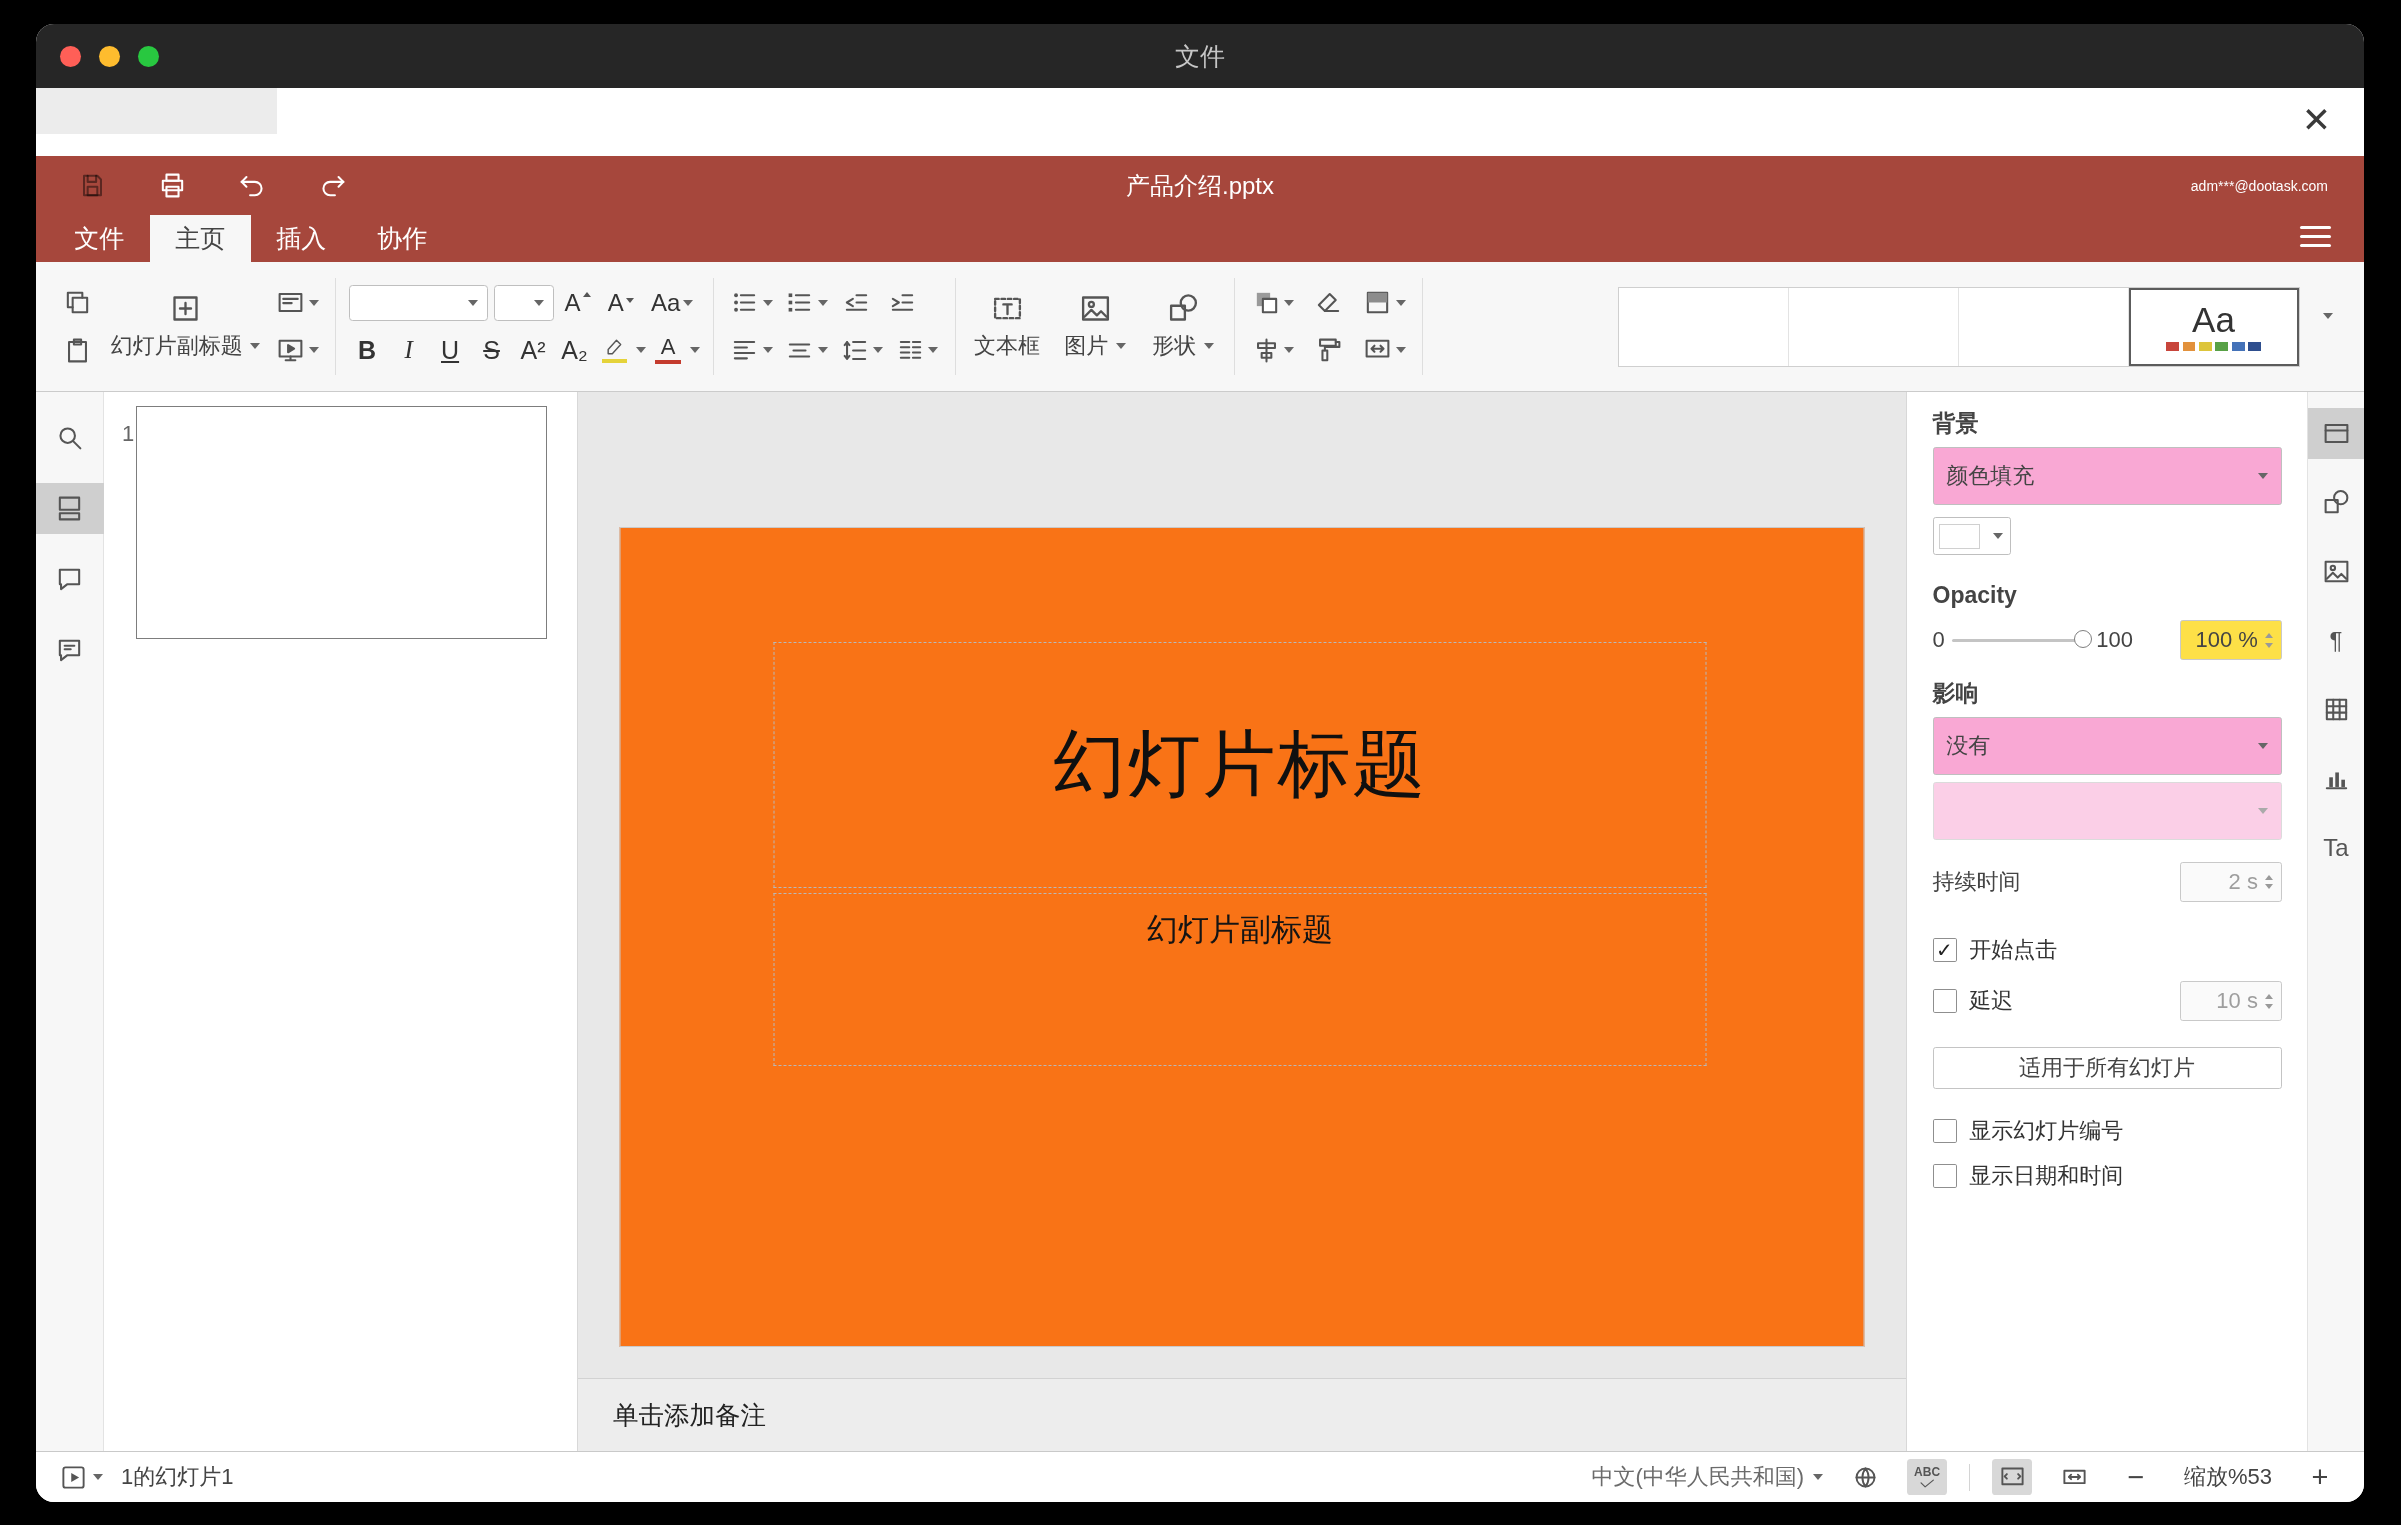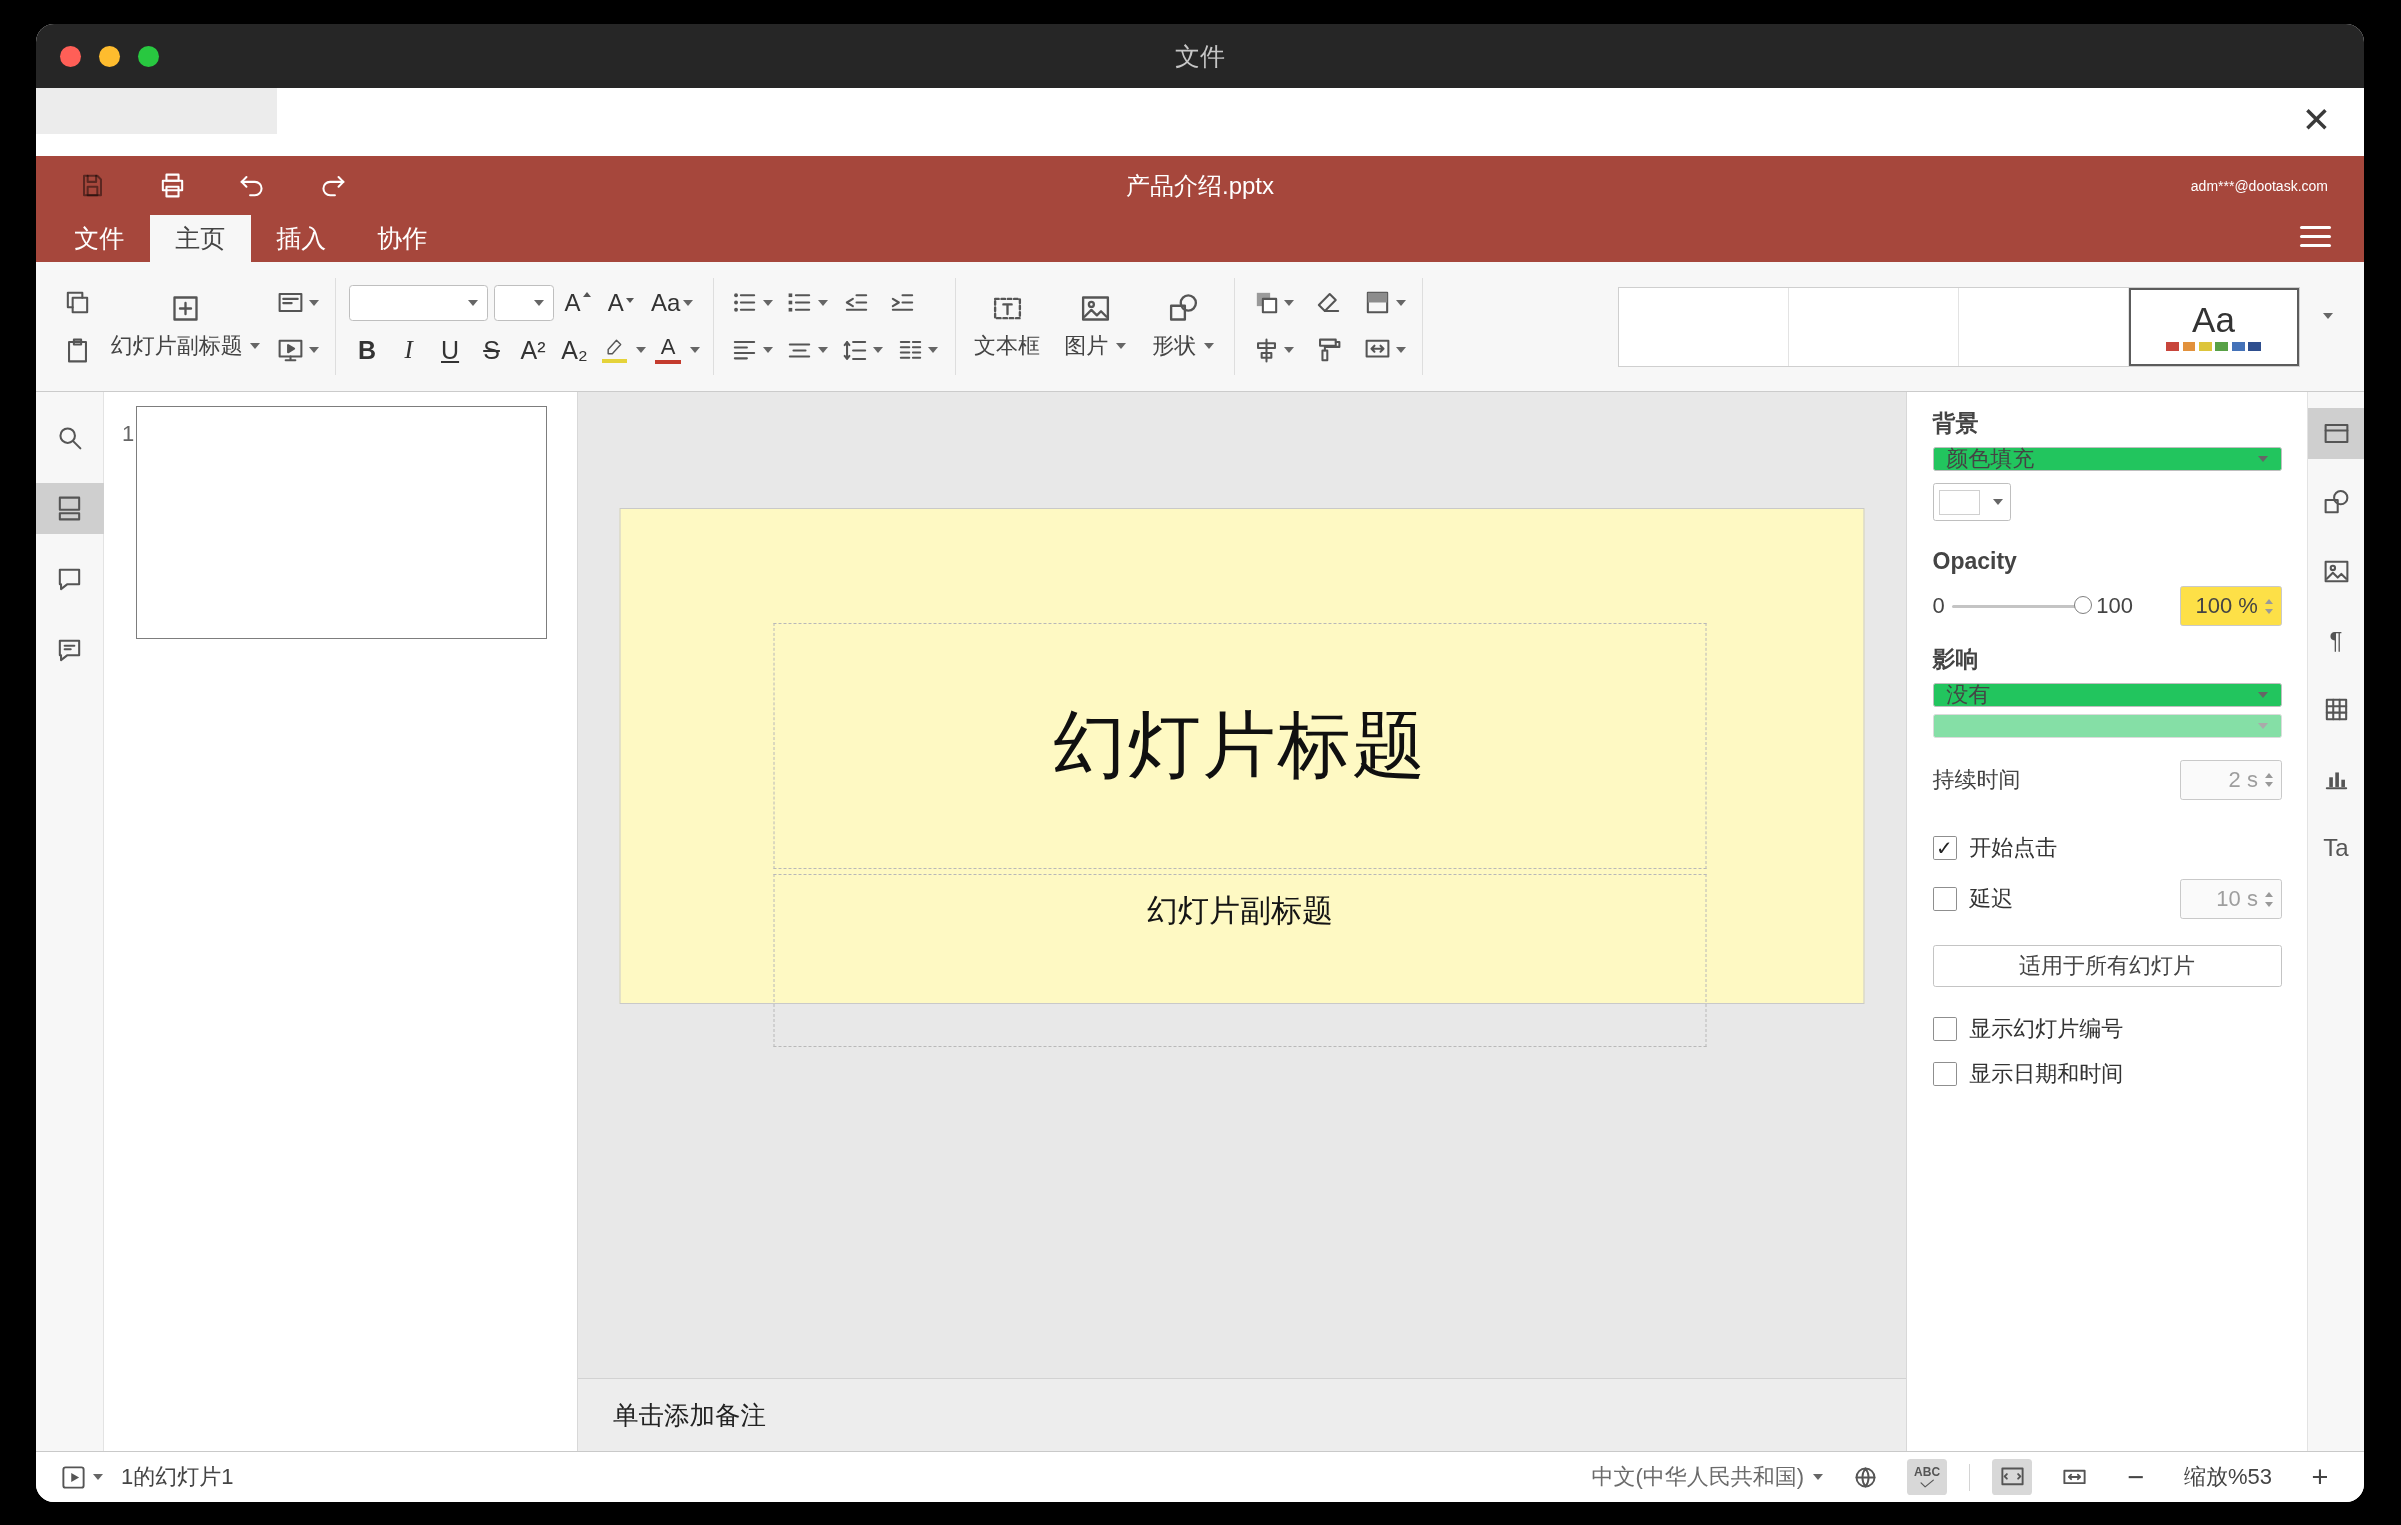--- a/index.html
+++ b/index.html
@@ -72,30 +72,30 @@
   .left-strip{width:68px;background:#f7f7f7;border-right:0.9px solid #e3e3e3;display:flex;flex-direction:column;align-items:center;padding-top:20px;flex:0 0 auto;}
   .side-btn{width:68px;height:51px;display:flex;align-items:center;justify-content:center;margin-bottom:20px;cursor:pointer;}
   .side-btn.selected{background:#cfcfcf;}
 
   .thumb-panel{width:474px;background:#fff;border-right:0.9px solid #d8d8d8;position:relative;flex:0 0 auto;}
   .thumb-num{position:absolute;left:18px;top:29px;font-size:22px;color:#666;}
   .thumb-box{position:absolute;left:32px;top:13.7px;width:411px;height:233px;background:#fff;border:1.8px solid #7d7d7d;cursor:pointer;}
 
   .canvas-col{flex:1;display:flex;flex-direction:column;min-width:0;}
   .canvas{flex:1;background:#e8e8e8;position:relative;overflow:hidden;}
-  .slide{position:absolute;left:50%;transform:translateX(-50%);top:116px;width:1245px;height:496px;background:#fef9c3;border:0.9px solid #c9c9c9;}
+  .slide{position:absolute;left:50%;transform:translateX(-50%);top:135px;width:1245px;height:820px;background:#f97316;border:0.9px solid #c9c9c9;}
   .ph{position:absolute;left:153px;right:157px;border:0.9px dashed #b8b8b8;cursor:text;}
   .ph-title{top:114px;height:246px;display:flex;align-items:center;justify-content:center;font-size:73px;font-weight:500;color:#101010;letter-spacing:1.8px;}
   .ph-subtitle{top:365px;height:173px;display:flex;align-items:flex-start;justify-content:center;padding-top:14.6px;font-size:31px;color:#141414;}
   .notesbar{height:73px;background:#ededed;border-top:0.9px solid #d2d2d2;display:flex;align-items:center;padding-left:35px;font-size:25.5px;color:#222;flex:0 0 auto;cursor:text;}
 
   
   .rpanel{width:401px;background:#fff;border-left:0.9px solid #d8d8d8;padding:16.4px 25.5px 0;flex:0 0 auto;font-size:22px;overflow:hidden;}
   .rp-label{font-weight:700;font-size:23px;color:#444;}
-  .rp-select{height:24px;border:0.9px solid #bfbfbf;border-radius:2.7px;background:#22c55e;display:flex;align-items:center;justify-content:space-between;padding:0 12.8px;margin-top:7.3px;cursor:pointer;color:#444;}
+  .rp-select{height:58px;border:0.9px solid #bfbfbf;border-radius:2.7px;background:#f9a8d4;display:flex;align-items:center;justify-content:space-between;padding:0 12.8px;margin-top:7.3px;cursor:pointer;color:#444;}
   .color-combo{width:78px;height:38px;border:0.9px solid #bfbfbf;border-radius:2.7px;margin-top:12.8px;display:flex;align-items:stretch;cursor:pointer;background:#fff;}
   .color-combo .swatch{flex:1;margin:5.5px;background:#fff;border:0.9px solid #d0d0d0;}
   .color-combo .cc-caret{width:24px;display:flex;align-items:center;justify-content:center;}
   .op-row{display:flex;align-items:center;margin-top:11px;gap:7.3px;color:#444;}
   .slider{position:relative;width:137px;height:20px;cursor:pointer;}
   .slider .track{position:absolute;left:0;right:0;top:8.2px;height:3.6px;background:#c4c4c4;border-radius:1.8px;}
   .slider .knob{position:absolute;right:-2.7px;top:0;width:18px;height:18px;border:1.8px solid #7f7f7f;border-radius:50%;background:#fff;cursor:grab;}
   .spin{width:102px;height:40px;border:0.9px solid #c9c9c9;border-radius:2.7px;background:#fde047;display:flex;align-items:center;justify-content:flex-end;padding-right:7.3px;gap:7.3px;color:#444;cursor:text;}
   .spin.dis{background:#fafafa;color:#9e9e9e;}
   .arrows{display:flex;flex-direction:column;gap:4.6px;}

